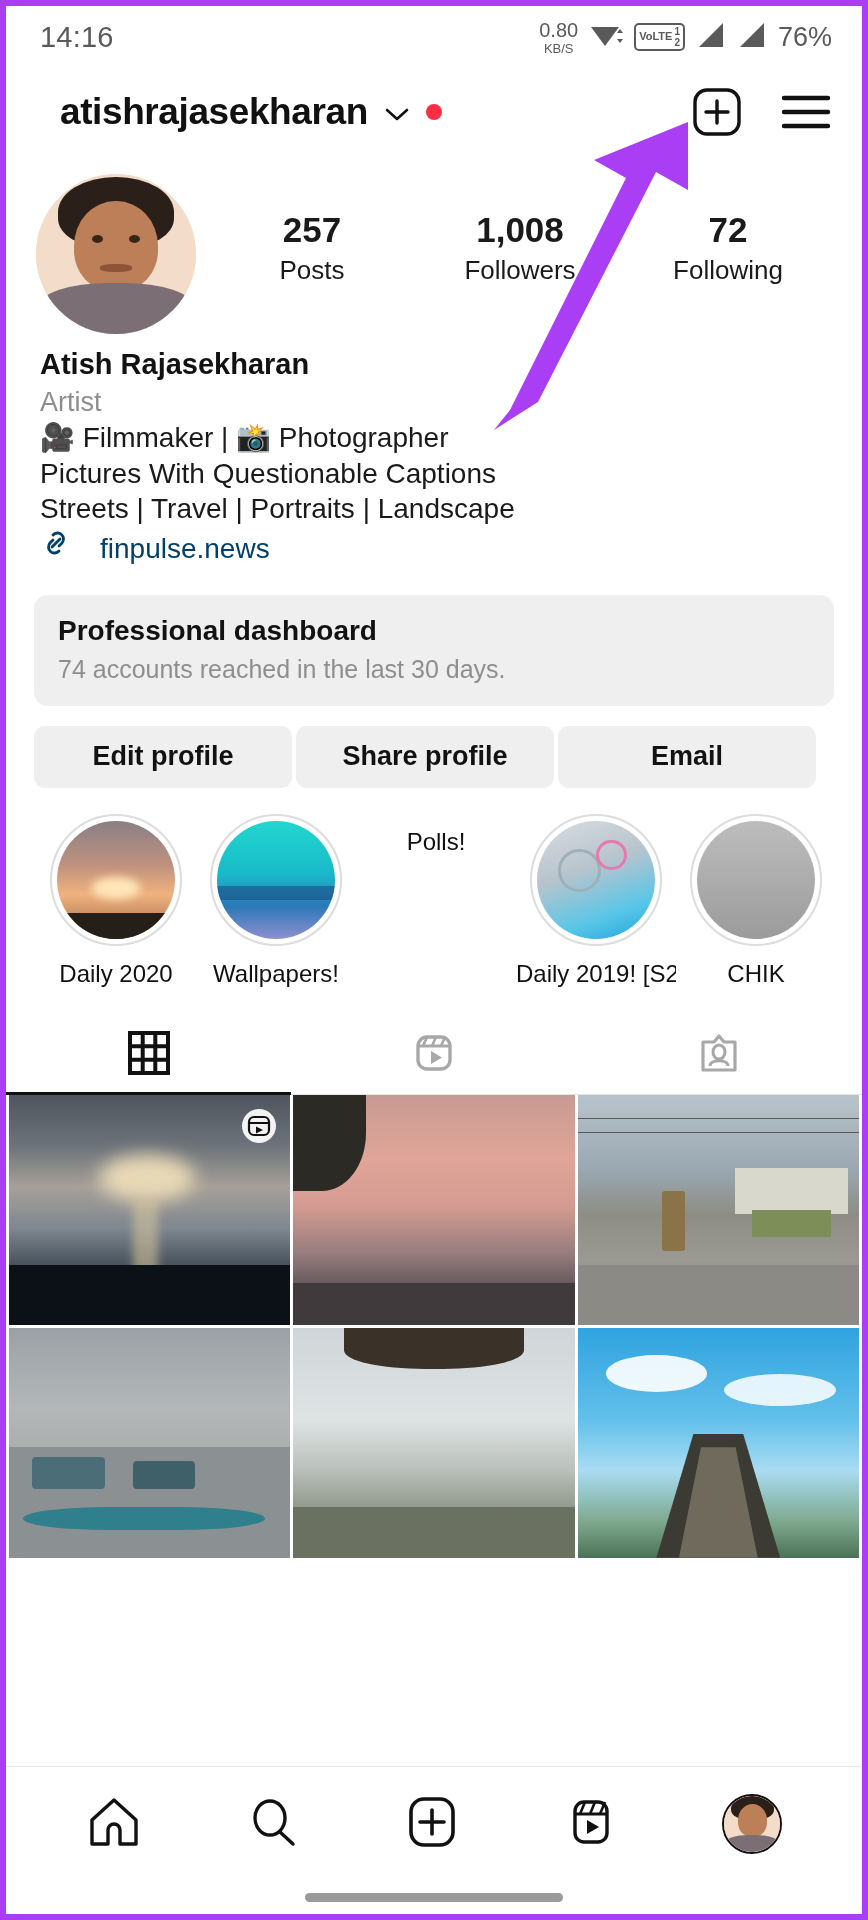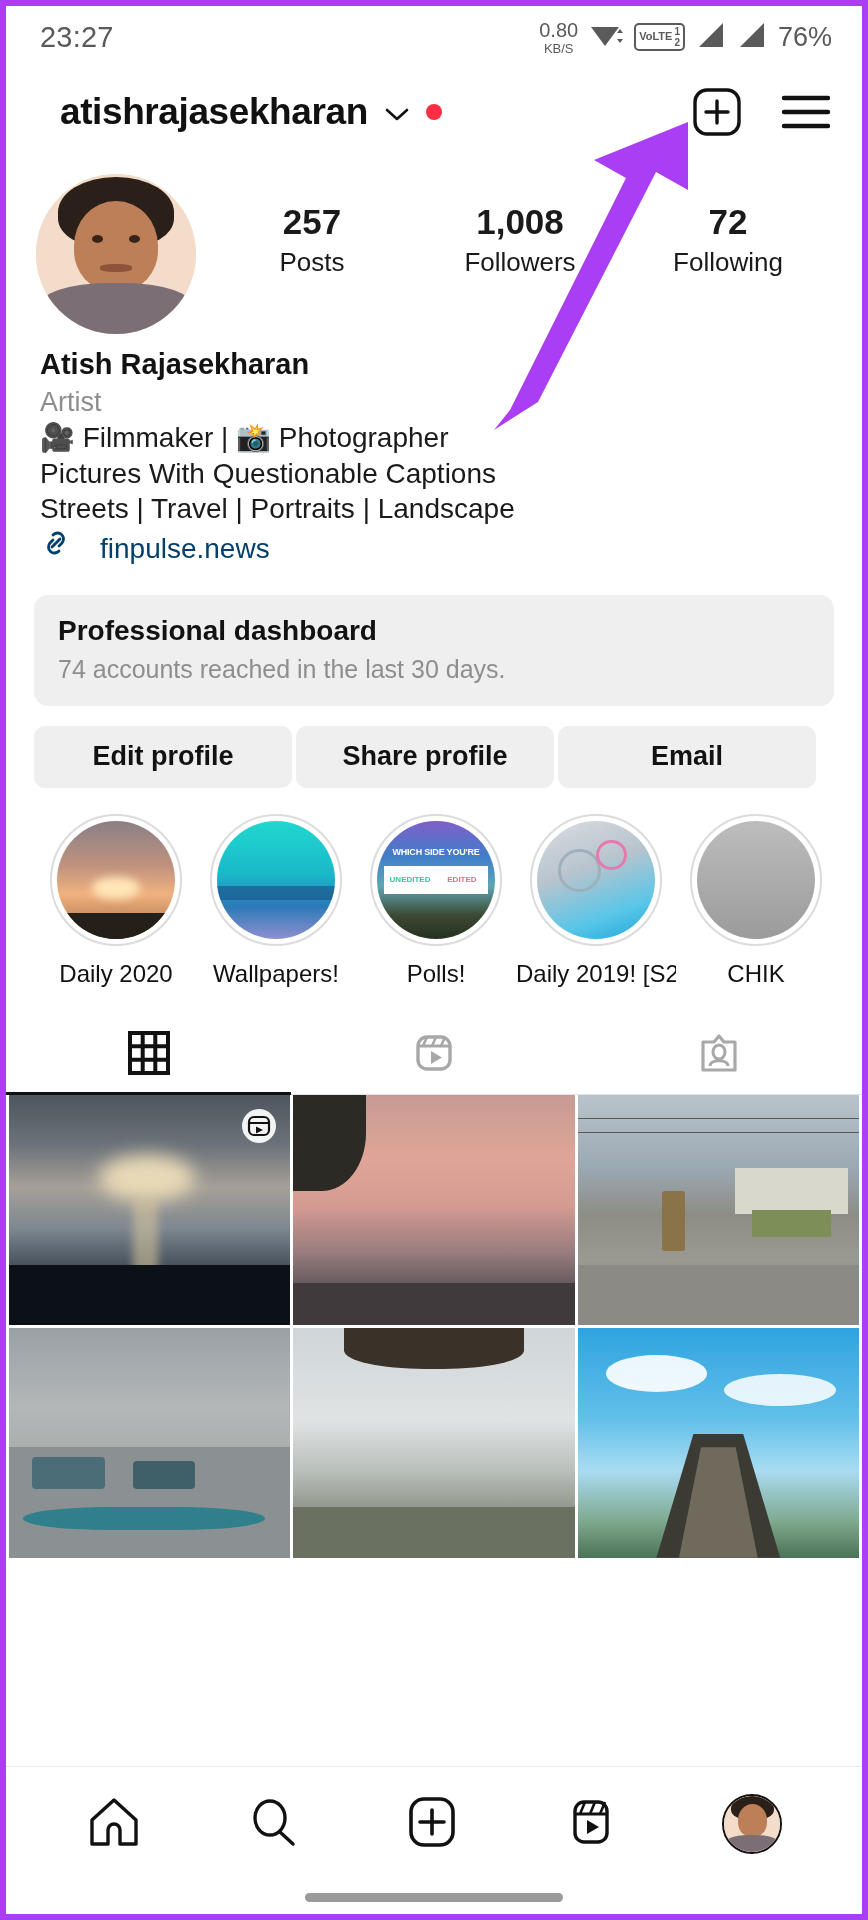--- a/index.html
+++ b/index.html
@@ -104,21 +104,21 @@
     background: #f6dfce;
   }
   .stats {
     flex: 1;
     display: flex;
     align-items: flex-start;
     justify-content: space-around;
     padding-top: 28px;
   }
   .stat { text-align: center; min-width: 120px; }
-  .stat-value { font-size: 35px; font-weight: bold; color: #1a1a1a; }
+  .stat-value { font-size: 35px; font-weight: bold; color: #1a1a1a; margin-top: 8px; }
   .stat-label { font-size: 26px; color: #1a1a1a; margin-top: 5px; }
 
   
   .bio { padding: 12px 30px 0 34px; }
   .bio-name { font-size: 29px; font-weight: bold; color: #121212; line-height: 1.3; }
   .bio-category { font-size: 27px; color: #8e8e8e; line-height: 1.35; }
   .bio-line { font-size: 28px; color: #1a1a1a; line-height: 1.27; }
   .bio-link {
     font-size: 28px; color: #00406b; line-height: 1.5;
     display: flex; align-items: center; gap: 28px;
@@ -255,21 +255,21 @@
   .face-hair { position:absolute; left:16%; top:4%; width:68%; height:46%; background:#2b1f19; border-radius:50% 50% 42% 42%; }
   .face-skin { position:absolute; left:22%; top:20%; width:56%; height:58%; background:#c98c63; border-radius:50% 50% 45% 45%; }
   .face-body { position:absolute; left:2%; bottom:0; width:96%; height:30%; background:#6d6168; border-radius:45% 45% 0 0; }
 </style>
 </head>
 <body>
 
 <div id="screen">
 
   <div class="status-bar">
-    <div class="status-time">23:27</div>
+    <div class="status-time">14:16</div>
     <div class="status-right">
       <div class="netspeed">
         <span class="ns-val">0.80</span>
         <span class="ns-unit">KB/S</span>
       </div>
       <span>
         <svg width="34" height="30" viewBox="0 0 34 30">
           <path d="M2 7 L30 7 L16 26 Z" fill="#5a5a5a"></path>
           <path d="M31 9 L34 13 L28 13 Z" fill="#5a5a5a"></path>
           <path d="M31 23 L34 19 L28 19 Z" fill="#5a5a5a"></path>
@@ -398,30 +398,20 @@
       <div class="hl-ring">
         <div class="hl-img">
           <div style="position:absolute;inset:0;background:linear-gradient(180deg,#21d7cf 0%,#19b9c9 45%,#2a79b8 72%,#8f8fcf 100%);"></div>
           <div style="position:absolute;left:0;top:55%;width:100%;height:12%;background:#1b4f86;opacity:.6;"></div>
         </div>
       </div>
       <div class="hl-label">Wallpapers!</div>
     </div>
 
     <div class="highlight">
-      <div class="hl-ring">
-        <div class="hl-img">
-          <div style="position:absolute;inset:0;background:linear-gradient(180deg,#7f5fc9 0%,#3f7ec9 30%,#5fa6b4 55%,#3c4a33 80%,#23301f 100%);"></div>
-          <div style="position:absolute;left:4%;top:22%;width:92%;text-align:center;font-size:9px;color:#fff;font-weight:bold;letter-spacing:-.2px;">WHICH SIDE YOU'RE</div>
-          <div style="position:absolute;left:6%;top:38%;width:88%;height:24%;background:#fff;display:flex;">
-            <div style="flex:1;display:flex;align-items:center;justify-content:center;font-size:8px;color:#33c6a0;font-weight:bold;">UNEDITED</div>
-            <div style="flex:1;display:flex;align-items:center;justify-content:center;font-size:8px;color:#e0708f;font-weight:bold;">EDITED</div>
-          </div>
-        </div>
-      </div>
       <div class="hl-label">Polls!</div>
     </div>
 
     <div class="highlight">
       <div class="hl-ring">
         <div class="hl-img">
           <div style="position:absolute;inset:0;background:linear-gradient(160deg,#d9dde2 0%,#b8c4cd 40%,#59c6e8 75%,#1ea5da 100%);"></div>
           <div style="position:absolute;left:18%;top:24%;width:36%;height:36%;border:3px solid #9fb0bb;border-radius:50%;"></div>
           <div style="position:absolute;left:50%;top:16%;width:26%;height:26%;border:3px solid #e878b0;border-radius:50%;"></div>
         </div>

